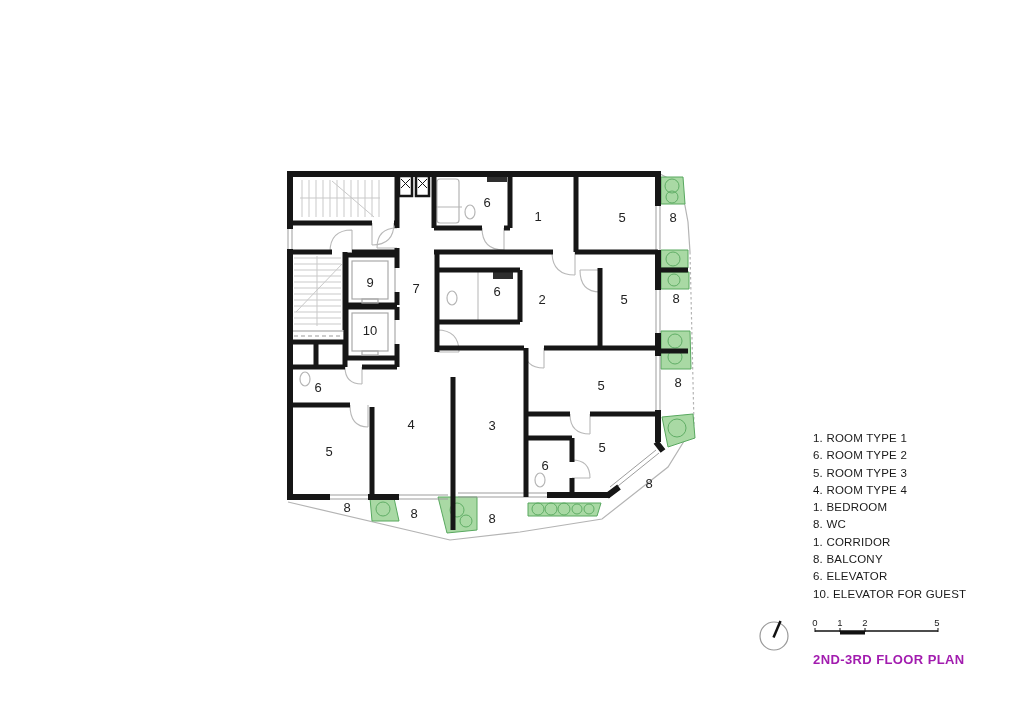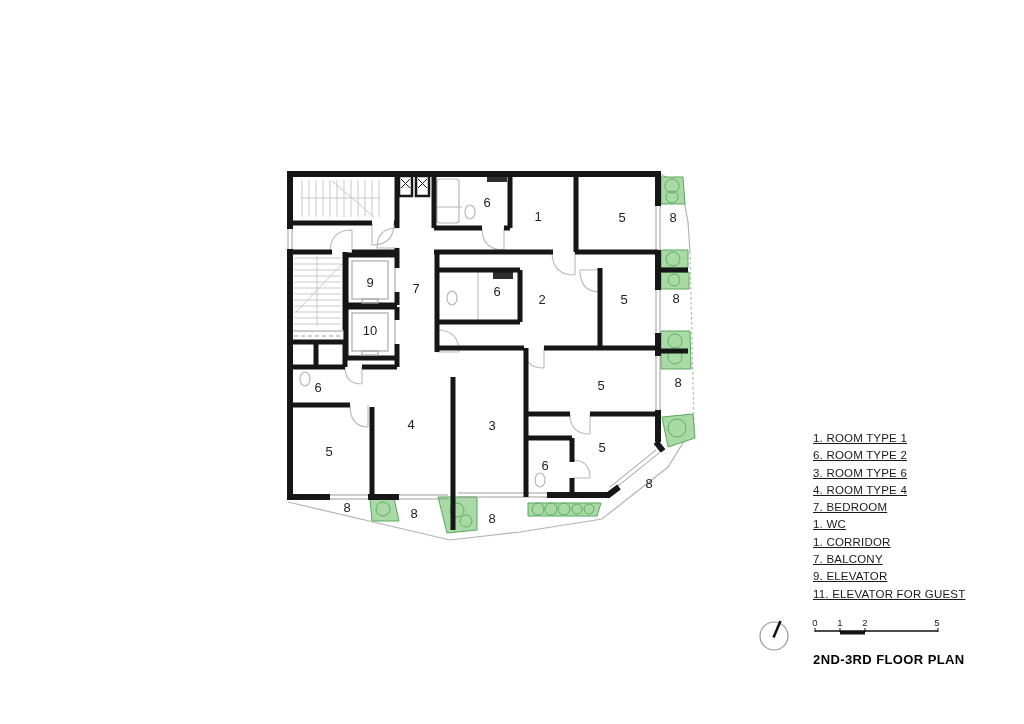--- a/index.html
+++ b/index.html
@@ -3,23 +3,23 @@
 <meta charset="utf-8">
 <style>
   html,body{margin:0;padding:0;background:#fff;}
   .canvas{position:relative;width:1024px;height:724px;background:#ffffff;overflow:hidden;
           font-family:"Liberation Sans", sans-serif;}
   svg{position:absolute;left:0;top:0;}
   .room-label{font:13px "Liberation Sans", sans-serif;fill:#222;text-anchor:middle;}
   .tick-label{font:9.5px "Liberation Sans", sans-serif;fill:#222;text-anchor:middle;}
   .legend{position:absolute;left:813px;top:430px;}
   .legend ul{list-style:none;margin:0;padding:0;}
-  .legend li{font-size:11.5px;line-height:17.3px;color:#1a1a1a;letter-spacing:.2px;white-space:nowrap;text-decoration:underline;}
+  .legend li{font-size:11.5px;line-height:17.3px;color:#1a1a1a;letter-spacing:.2px;white-space:nowrap;}
   .plan-title{position:absolute;left:813px;top:652px;font-size:13px;font-weight:bold;
-              color:#000000;letter-spacing:.4px;white-space:nowrap;text-align:center;}
+              color:#a21caf;letter-spacing:.4px;white-space:nowrap;text-align:center;}
 </style>
 </head>
 <body>
 
 <div class="canvas">
 
   <svg width="1024" height="724" viewBox="0 0 1024 724">
 
     <g stroke="#b4b4b4" stroke-width="1.2" fill="none">
       <polyline points="656,172 668,178 683,195 688,222 690,252"></polyline>
@@ -199,26 +199,26 @@
       <line x1="815" y1="631" x2="938" y2="631" stroke="#111" stroke-width="1.5"></line>
       <rect x="840" y="631" width="25" height="3.5" fill="#111"></rect>
       <path d="M815,628 V632 M840,628 V632 M865,628 V632 M938,628 V632" stroke="#111" stroke-width="1"></path>
     </g>
   </svg>
 
   <div class="legend">
     <ul id="legend-list">
         <li>1. ROOM TYPE 1</li>
         <li>6. ROOM TYPE 2</li>
-        <li>3. ROOM TYPE 6</li>
+        <li>5. ROOM TYPE 3</li>
         <li>4. ROOM TYPE 4</li>
-        <li>7. BEDROOM</li>
-        <li>1. WC</li>
+        <li>1. BEDROOM</li>
+        <li>8. WC</li>
         <li>1. CORRIDOR</li>
-        <li>7. BALCONY</li>
-        <li>9. ELEVATOR</li>
-        <li>11. ELEVATOR FOR GUEST</li>
+        <li>8. BALCONY</li>
+        <li>6. ELEVATOR</li>
+        <li>10. ELEVATOR FOR GUEST</li>
       </ul>
   </div>
 
   <div class="plan-title">2ND-3RD FLOOR PLAN</div>
 
 </div>
 
 </body></html>

